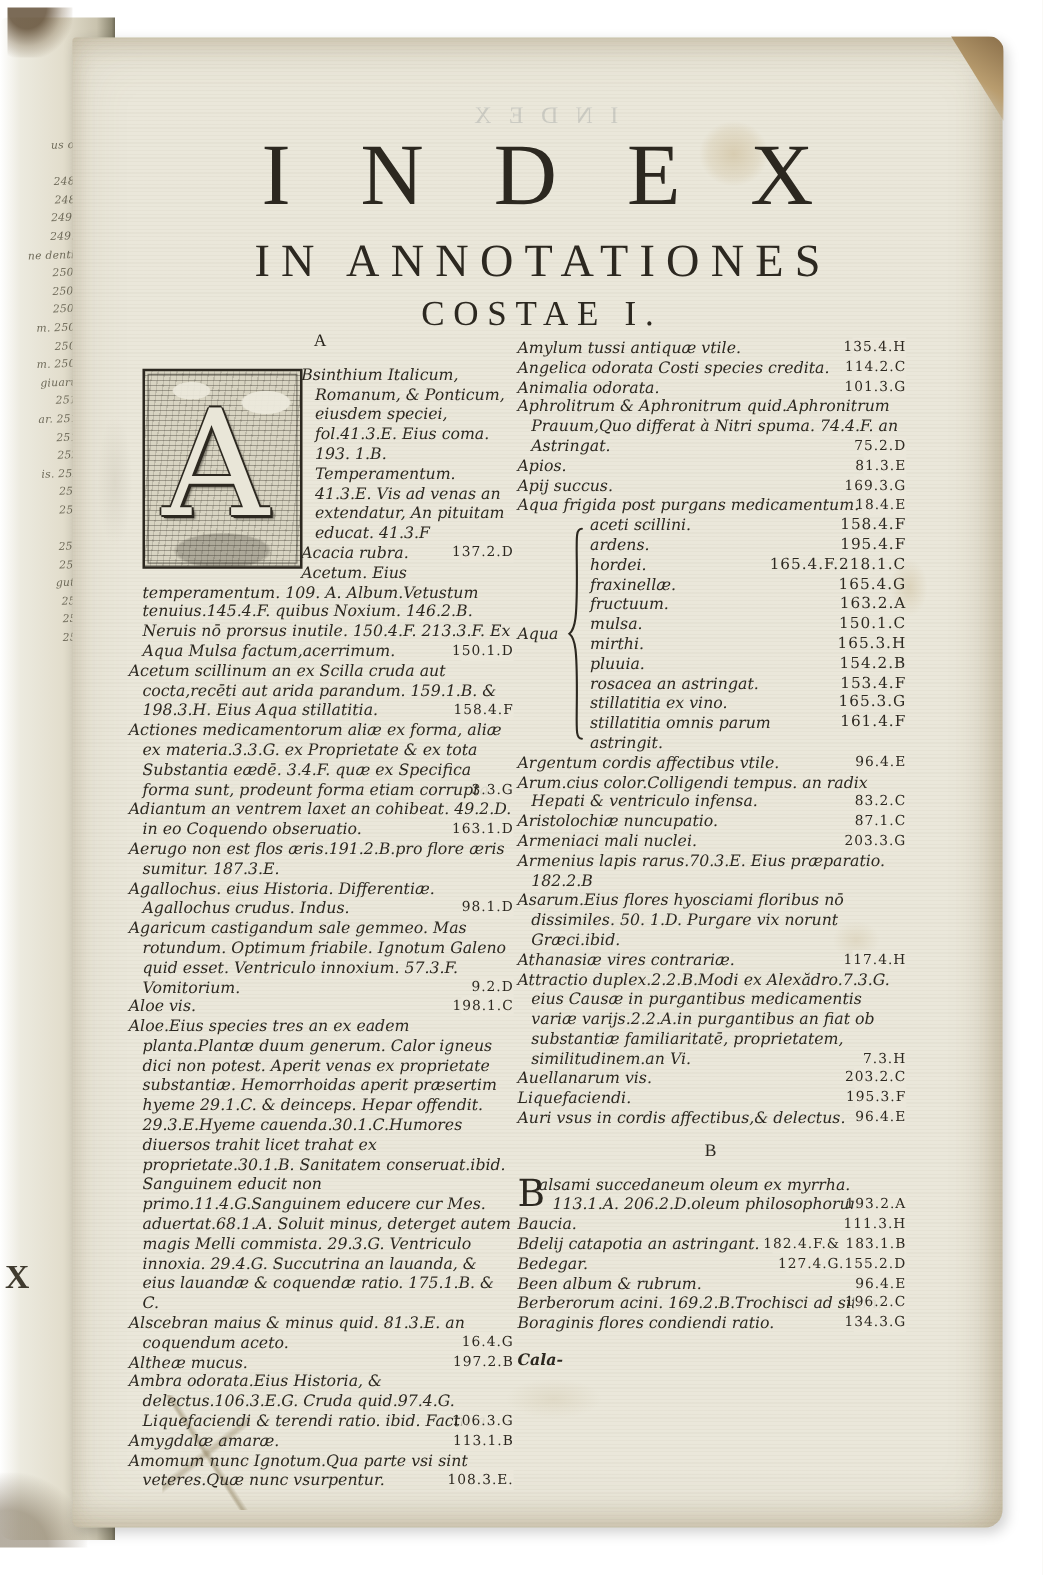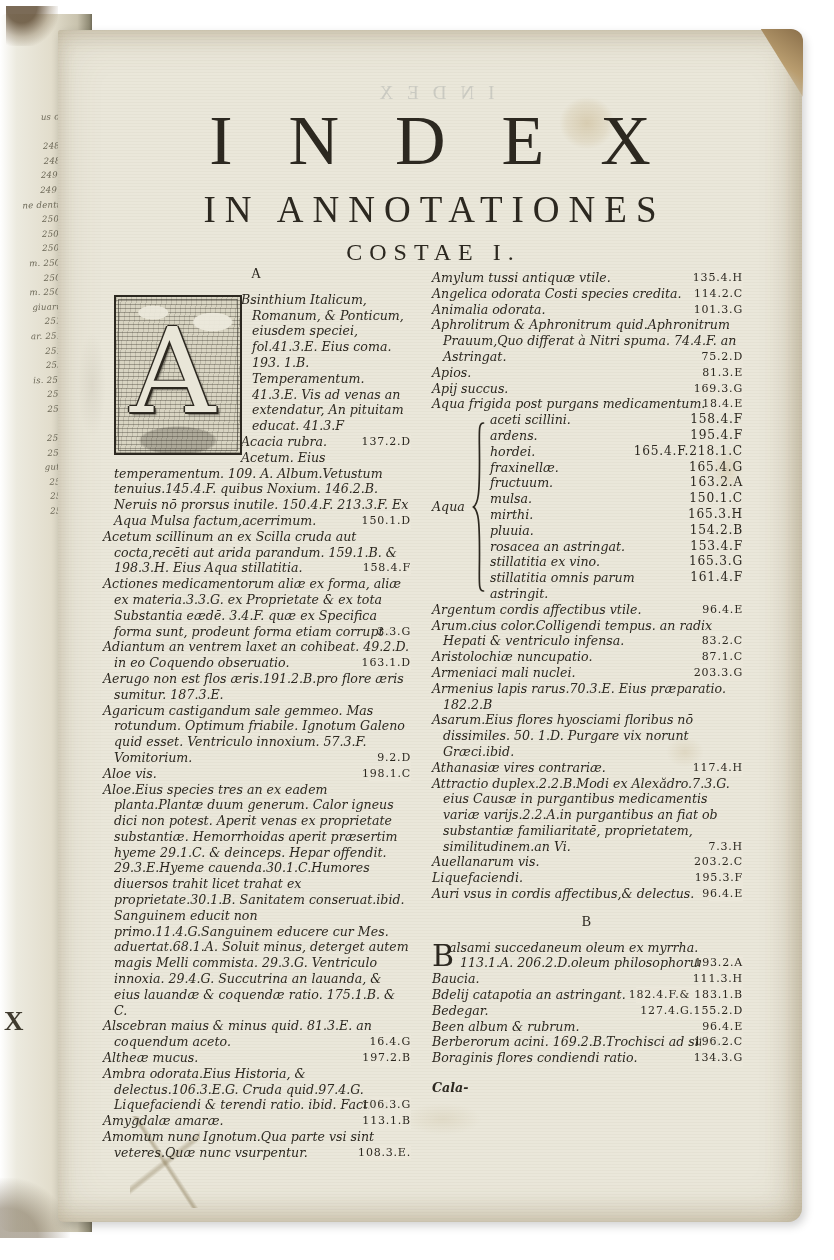--- a/index.html
+++ b/index.html
@@ -41,26 +41,26 @@
     background:linear-gradient(57deg,transparent 47%,rgba(125,108,70,.38) 49%,rgba(125,108,70,.38) 50%,transparent 53%),
       linear-gradient(-38deg,transparent 46%,rgba(125,108,70,.30) 48.5%,rgba(125,108,70,.30) 50%,transparent 53%);}
   
   #showthrough{position:absolute;top:52px;left:0;right:0;text-align:center;transform:scaleX(-1);
     font-family:"Liberation Serif",serif;font-size:19px;letter-spacing:14px;color:rgba(95,105,115,.22);}
   
   #title{position:absolute;top:76px;left:0;right:0;text-align:center;color:var(--ink);
     font-family:"Liberation Serif",serif;}
   #title-line1{font-size:70px;line-height:70px;letter-spacing:56px;text-indent:56px;font-weight:normal;margin:0;}
   #title-line2{font-size:37px;line-height:40px;letter-spacing:9px;text-indent:9px;margin:14px 0 0 0;font-weight:normal;}
-  #title-line3{font-size:24px;line-height:34px;letter-spacing:7px;text-indent:7px;margin:5px 0 0 0;font-weight:normal;}
+  #title-line3{font-size:28px;line-height:34px;letter-spacing:7px;text-indent:7px;margin:5px 0 0 0;font-weight:normal;}
   
   .col{position:absolute;top:236px;color:var(--ink);
     font-style:italic;font-size:12.6px;line-height:15.8px;font-family:"DejaVu Serif",serif;}
   #col-left{left:45px;width:308px;}
-  #col-right{left:374px;width:311px;top:240px;}
+  #col-right{left:356px;width:311px;top:240px;}
   .sec-header{font-style:normal;font-size:14px;letter-spacing:2px;text-align:center;margin:0 0 10px 0;font-weight:normal;font-family:"Liberation Serif",serif;}
   .sec-header-b{margin:12px 0 10px 0;}
   .entry{margin:0;padding-left:11px;text-indent:-11px;position:relative;}
   .entry .loc{position:absolute;right:0;bottom:0;font-style:normal;letter-spacing:.8px;font-size:11px;
     background:rgba(234,231,218,.92);padding-left:4px;}
   
   .woodcut-initial{float:left;width:128px;height:160px;margin:3px 10px 3px 0;box-sizing:border-box;
     border:2px solid var(--ink);outline:1px solid rgba(44,40,32,.55);outline-offset:-5px;
     background:
       radial-gradient(ellipse 34px 16px at 78% 16%,rgba(236,233,220,.95) 0 55%,transparent 60%),
@@ -154,20 +154,21 @@
   <div id="col-left" class="col">
     <h3 class="sec-header">A</h3>
     <div>
         <p class="entry"><span class="woodcut-initial">A</span><span class="t">Bsinthium Italicum, Romanum, &amp; Ponticum, eiusdem speciei, fol.41.3.E. Eius coma. 193. 1.B. Temperamentum. 41.3.E. Vis ad venas an extendatur, An pituitam educat. 41.3.F</span></p>
         <p class="entry"><span class="t">Acacia rubra.</span><span class="loc">137.2.D</span></p>
         <p class="entry"><span class="t">Acetum. Eius temperamentum. 109. A. Album.Vetustum tenuius.145.4.F. quibus Noxium. 146.2.B. Neruis nō prorsus inutile. 150.4.F. 213.3.F. Ex Aqua Mulsa factum,acerrimum.</span><span class="loc">150.1.D</span></p>
         <p class="entry"><span class="t">Acetum scillinum an ex Scilla cruda aut cocta,recēti aut arida parandum. 159.1.B. &amp; 198.3.H. Eius Aqua stillatitia.</span><span class="loc">158.4.F</span></p>
         <p class="entry"><span class="t">Actiones medicamentorum aliæ ex forma, aliæ ex materia.3.3.G. ex Proprietate &amp; ex tota Substantia eædē. 3.4.F. quæ ex Specifica forma sunt, prodeunt forma etiam corrupta.</span><span class="loc">3.3.G</span></p>
         <p class="entry"><span class="t">Adiantum an ventrem laxet an cohibeat. 49.2.D. in eo Coquendo obseruatio.</span><span class="loc">163.1.D</span></p>
         <p class="entry"><span class="t">Aerugo non est flos æris.191.2.B.pro flore æris sumitur. 187.3.E.</span></p>
+        <p class="entry"><span class="t">Agallochus. eius Historia. Differentiæ. Agallochus crudus. Indus.</span><span class="loc">98.1.D</span></p>
         <p class="entry"><span class="t">Agaricum castigandum sale gemmeo. Mas rotundum. Optimum friabile. Ignotum Galeno quid esset. Ventriculo innoxium. 57.3.F. Vomitorium.</span><span class="loc">9.2.D</span></p>
         <p class="entry"><span class="t">Aloe vis.</span><span class="loc">198.1.C</span></p>
         <p class="entry"><span class="t">Aloe.Eius species tres an ex eadem planta.Plantæ duum generum. Calor igneus dici non potest. Aperit venas ex proprietate substantiæ. Hemorrhoidas aperit præsertim hyeme 29.1.C. &amp; deinceps. Hepar offendit. 29.3.E.Hyeme cauenda.30.1.C.Humores diuersos trahit licet trahat ex proprietate.30.1.B. Sanitatem conseruat.ibid. Sanguinem educit non primo.11.4.G.Sanguinem educere cur Mes. aduertat.68.1.A. Soluit minus, deterget autem magis Melli commista. 29.3.G. Ventriculo innoxia. 29.4.G. Succutrina an lauanda, &amp; eius lauandæ &amp; coquendæ ratio. 175.1.B. &amp; C.</span></p>
         <p class="entry"><span class="t">Alscebran maius &amp; minus quid. 81.3.E. an coquendum aceto.</span><span class="loc">16.4.G</span></p>
         <p class="entry"><span class="t">Altheæ mucus.</span><span class="loc">197.2.B</span></p>
         <p class="entry"><span class="t">Ambra odorata.Eius Historia, &amp; delectus.106.3.E.G. Cruda quid.97.4.G. Liquefaciendi &amp; terendi ratio. ibid. Factitia.</span><span class="loc">106.3.G</span></p>
         <p class="entry"><span class="t">Amygdalæ amaræ.</span><span class="loc">113.1.B</span></p>
         <p class="entry"><span class="t">Amomum nunc Ignotum.Qua parte vsi sint veteres.Quæ nunc vsurpentur.</span><span class="loc">108.3.E.</span></p>
       </div>
   </div>

